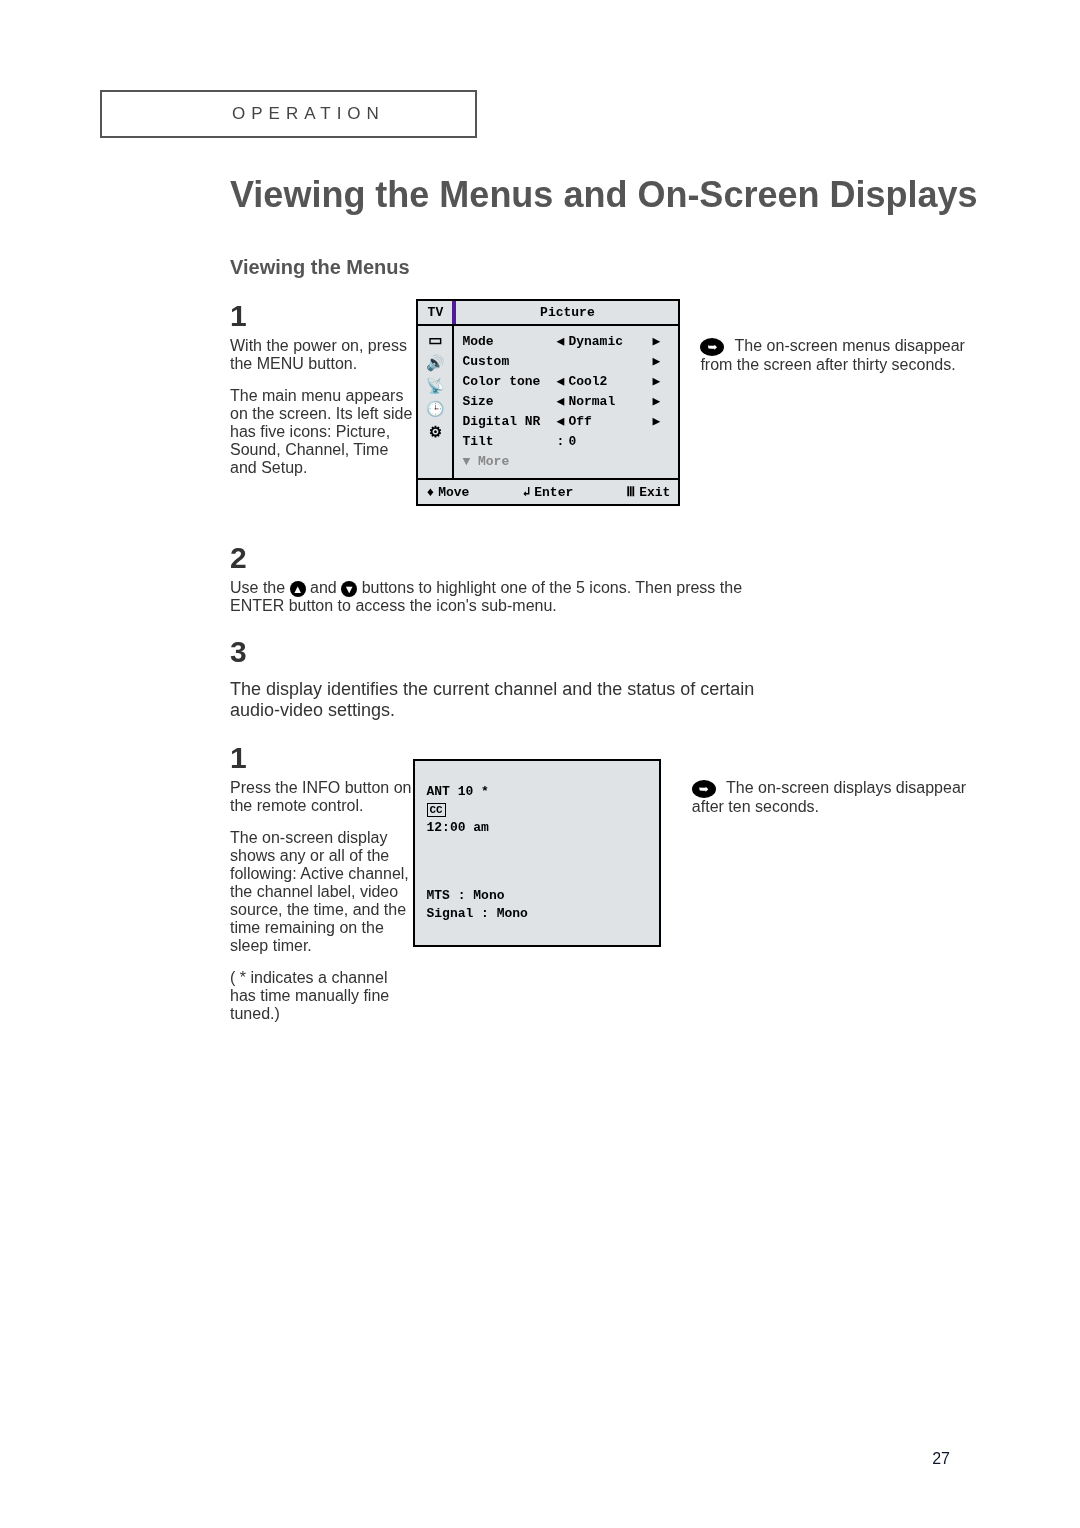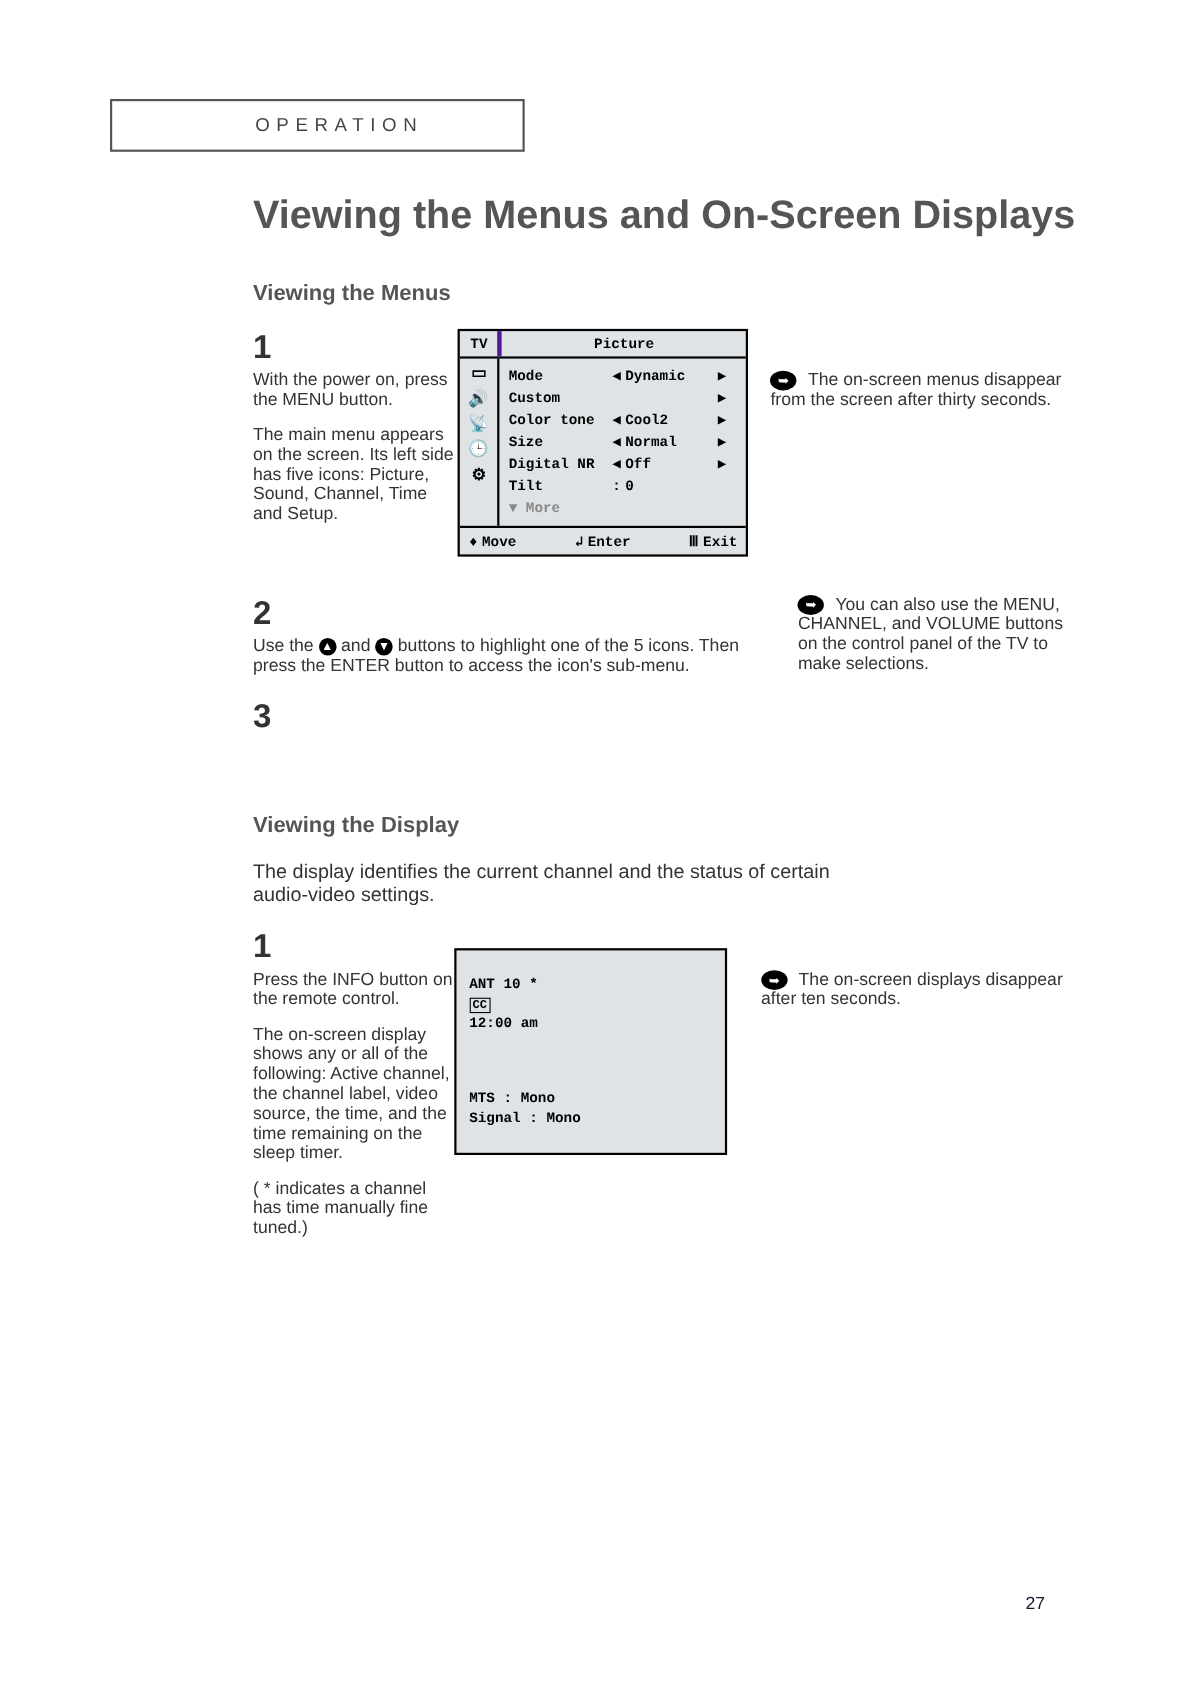--- a/index.html
+++ b/index.html
@@ -284,33 +284,28 @@
   
   <div class="flex-start-row">
     <div class="wide-step">
       <div class="bignum">2</div>
       <span>Use the </span>
       <span class="circ">▲</span>
       <span> and </span>
       <span class="circ">▼</span>
       <span> buttons to highlight one of the 5 icons. Then press the ENTER button to access the icon's sub-menu.</span>
     </div>
-    <div class="rightcol" style="margin-top:35px">
-      <span class="note-icon">➥</span>
-      <span>You can also use the MENU, CHANNEL, and VOLUME buttons on the control panel of the TV to make selections.</span>
-    </div>
   </div>
 
   
   <div class="wide-step" style="margin-top:20px">
     <div class="bignum">3</div>
   </div>
 
   
-  <h2 class="sub" style="margin-top:70px">Viewing the Display</h2>
   <div class="intro">The display identifies the current channel and the status of certain audio-video settings.</div>
 
   <div class="section">
     <div class="leftcol" style="width:190px">
       <div class="bignum">1</div>
       <div>Press the INFO button on the remote control.</div>
       <div style="height:14px"></div>
       <div>The on-screen display shows any or all of the following: Active channel, the channel label, video source, the time, and the time remaining on the sleep timer.</div>
       <div style="height:14px"></div>
       <div>( * indicates a channel has time manually fine tuned.)</div>

